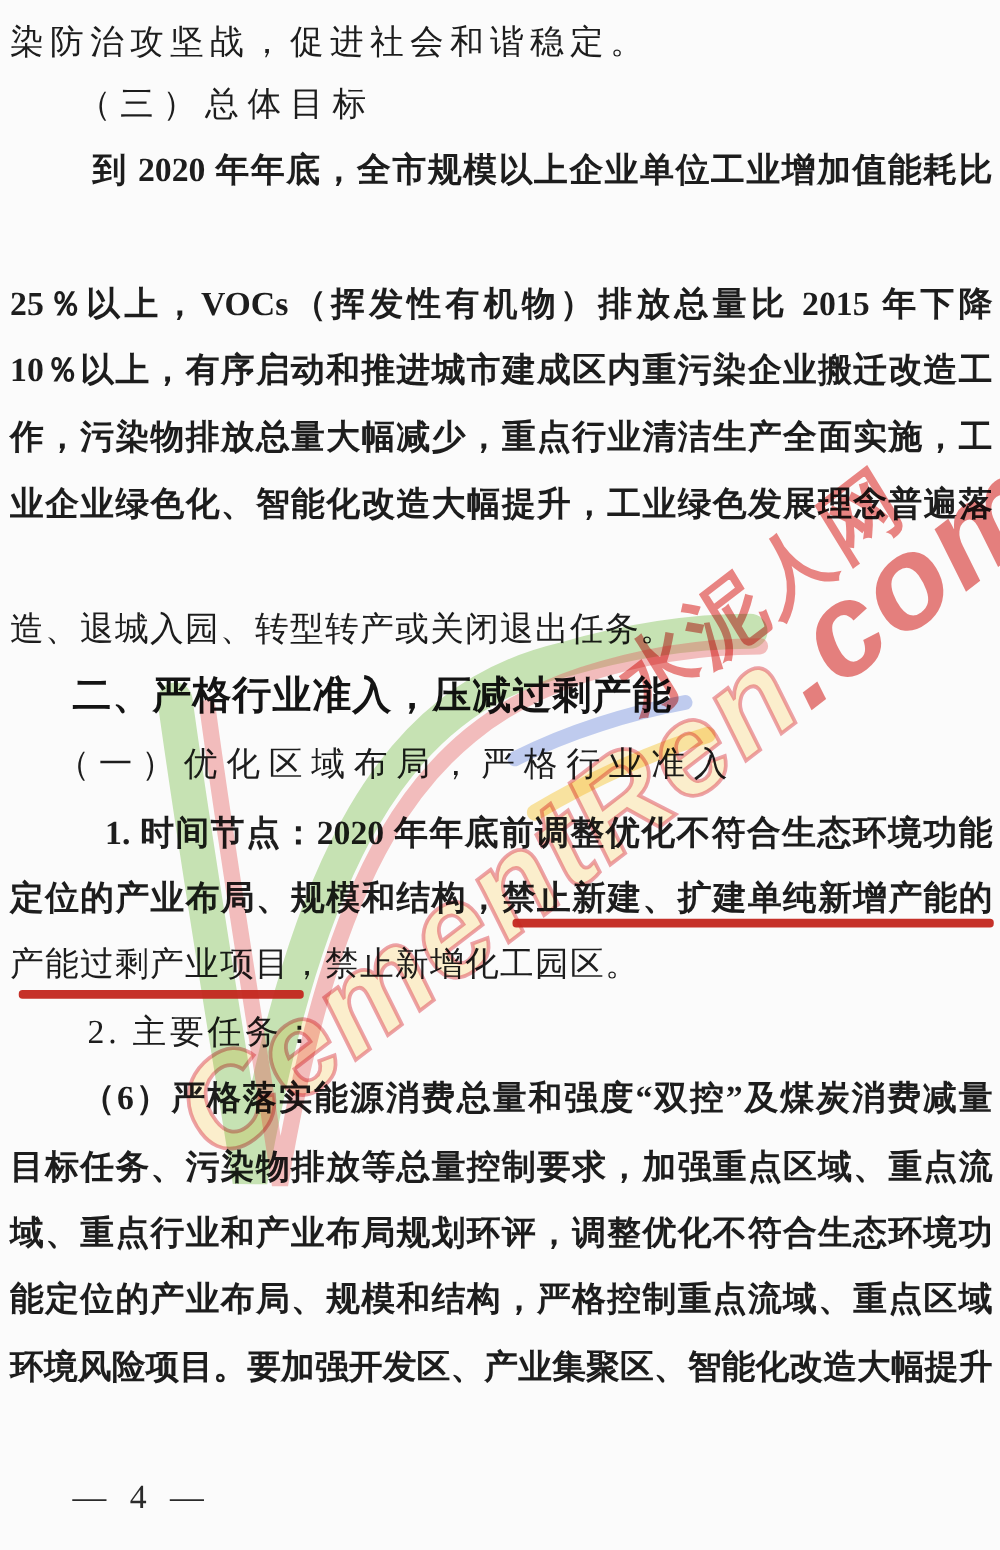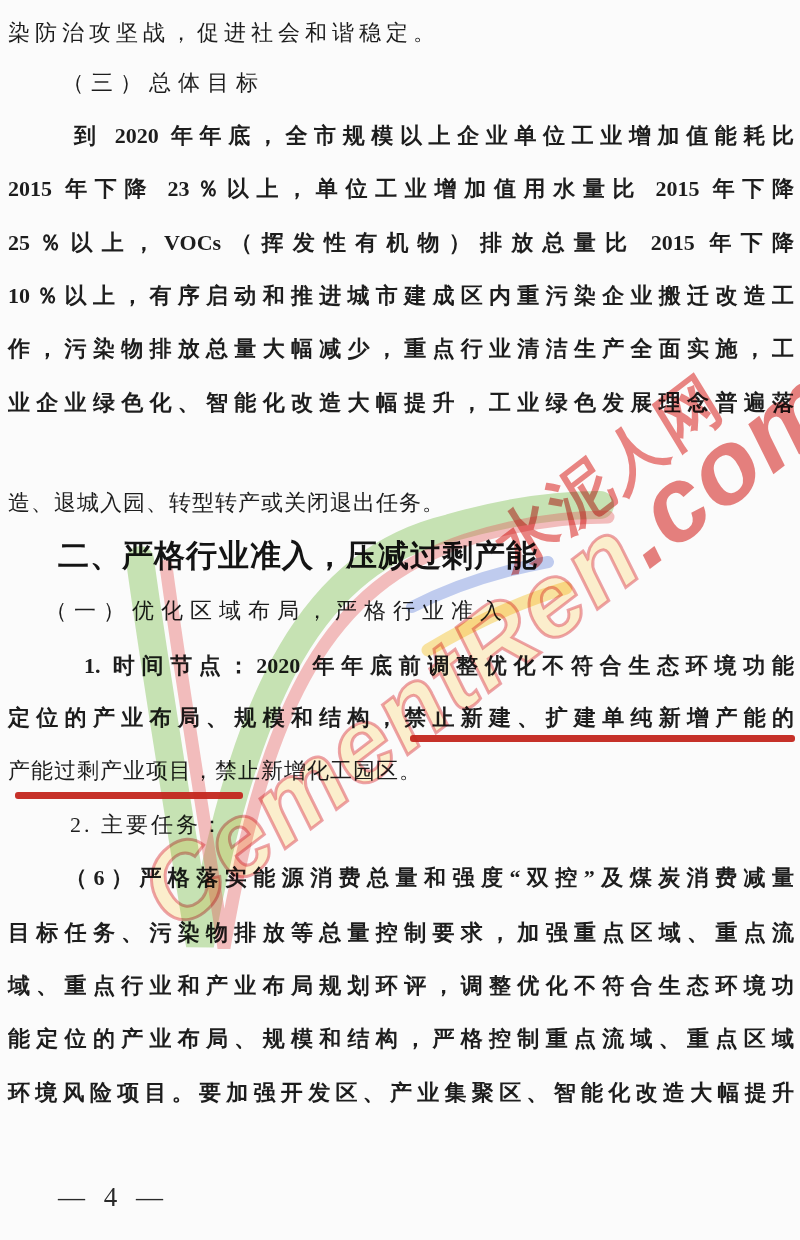--- a/index.html
+++ b/index.html
@@ -7,21 +7,21 @@
     width: 800px; height: 1240px;
     position: relative;
     background: #fbfbfb;
     overflow: hidden;
     font-family: "Liberation Serif", "DejaVu Serif", serif;
   }
   #doc { position: absolute; inset: 0; z-index: 10; }
   .ln {
     position: absolute;
     left: 8px; width: 786px;
-    font-size: 22px;
+    font-size: 27px;
     line-height: 40px;
     color: #1d1d1d;
   }
   .ln.just {
     text-align: justify;
     text-align-last: justify;
     text-justify: inter-character;
     font-weight: bold;
   }
   .ln.end { white-space: nowrap; letter-spacing: 2px; }
@@ -68,21 +68,20 @@
     border-radius: 3px; opacity: 0.95;
   }
 </style>
 </head>
 <body>
 
 <div id="doc">
     <div class="ln end" style="letter-spacing: 5px; top: 13px;">染防治攻坚战，促进社会和谐稳定。</div>
     <div class="ln kai" style="padding-left: 54px; top: 63px;">（三）总体目标</div>
     <div class="ln just" style="text-indent: 66px; top: 116px;">到 2020 年年底，全市规模以上企业单位工业增加值能耗比</div>
-    <div class="ln just" style="top: 169px;">2015 年下降 23％以上，单位工业增加值用水量比 2015 年下降</div>
     <div class="ln just" style="top: 223px;">25％以上，VOCs（挥发性有机物）排放总量比 2015 年下降</div>
     <div class="ln just" style="top: 276px;">10％以上，有序启动和推进城市建成区内重污染企业搬迁改造工</div>
     <div class="ln just" style="top: 329px;">作，污染物排放总量大幅减少，重点行业清洁生产全面实施，工</div>
     <div class="ln just" style="top: 383px;">业企业绿色化、智能化改造大幅提升，工业绿色发展理念普遍落</div>
     <div class="ln end" style="letter-spacing: 1px; top: 483px;">造、退城入园、转型转产或关闭退出任务。</div>
     <div class="ln hei" style="padding-left: 50px; top: 536px;">二、严格行业准入，压减过剩产能</div>
     <div class="ln kai" style="padding-left: 37px; top: 591px;">（一）优化区域布局，严格行业准入</div>
     <div class="ln just" style="text-indent: 76px; top: 646px;">1. 时间节点：2020 年年底前调整优化不符合生态环境功能</div>
     <div class="ln end" style="letter-spacing: 1px; top: 751px;">产能过剩产业项目，禁止新增化工园区。</div>
     <div class="ln just" style="top: 698px;">定位的产业布局、规模和结构，禁止新建、扩建单纯新增产能的</div>

